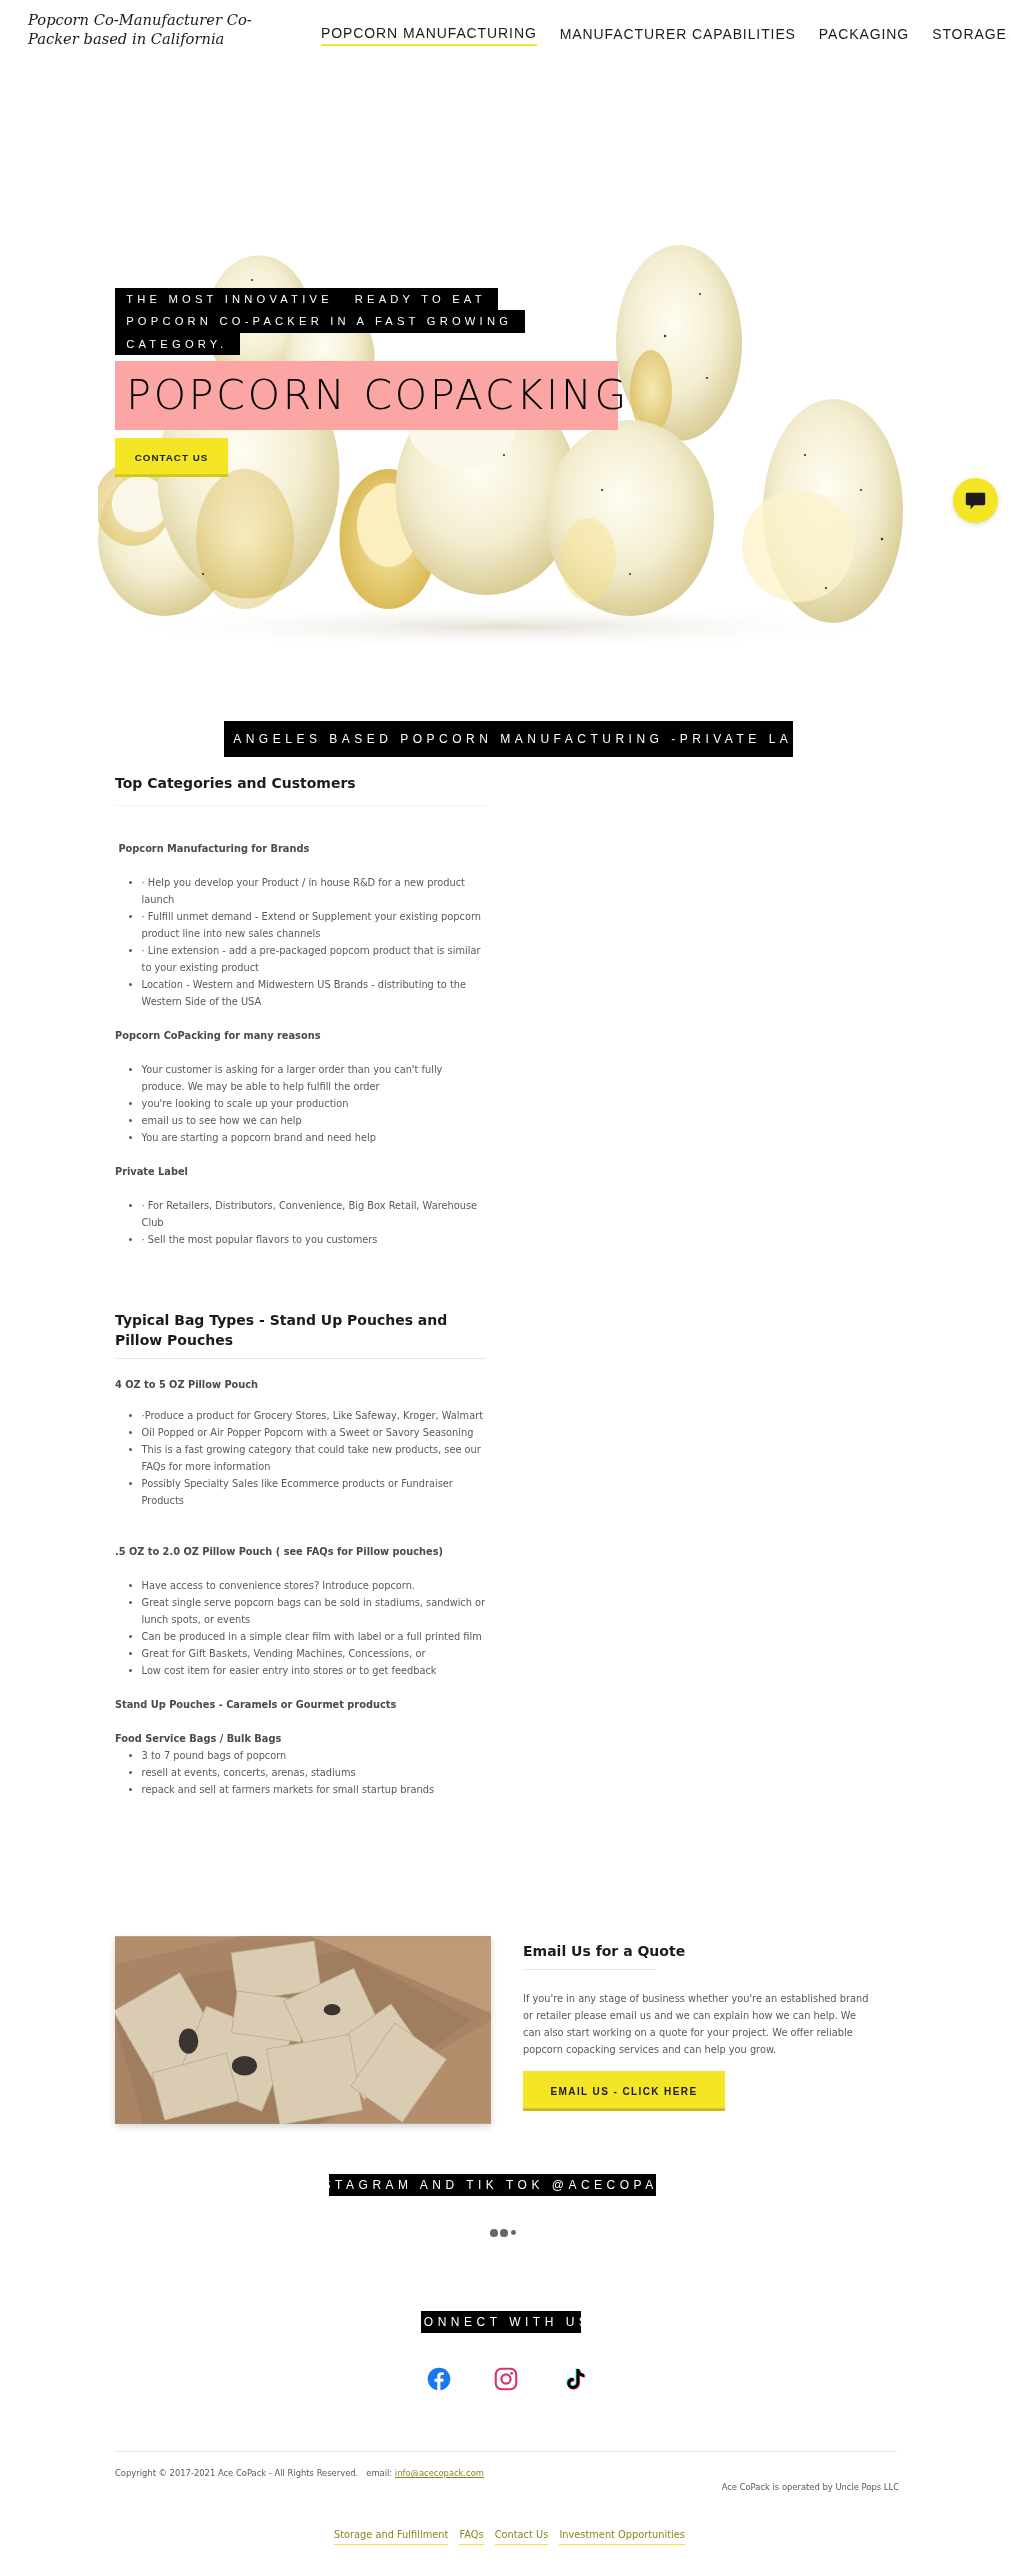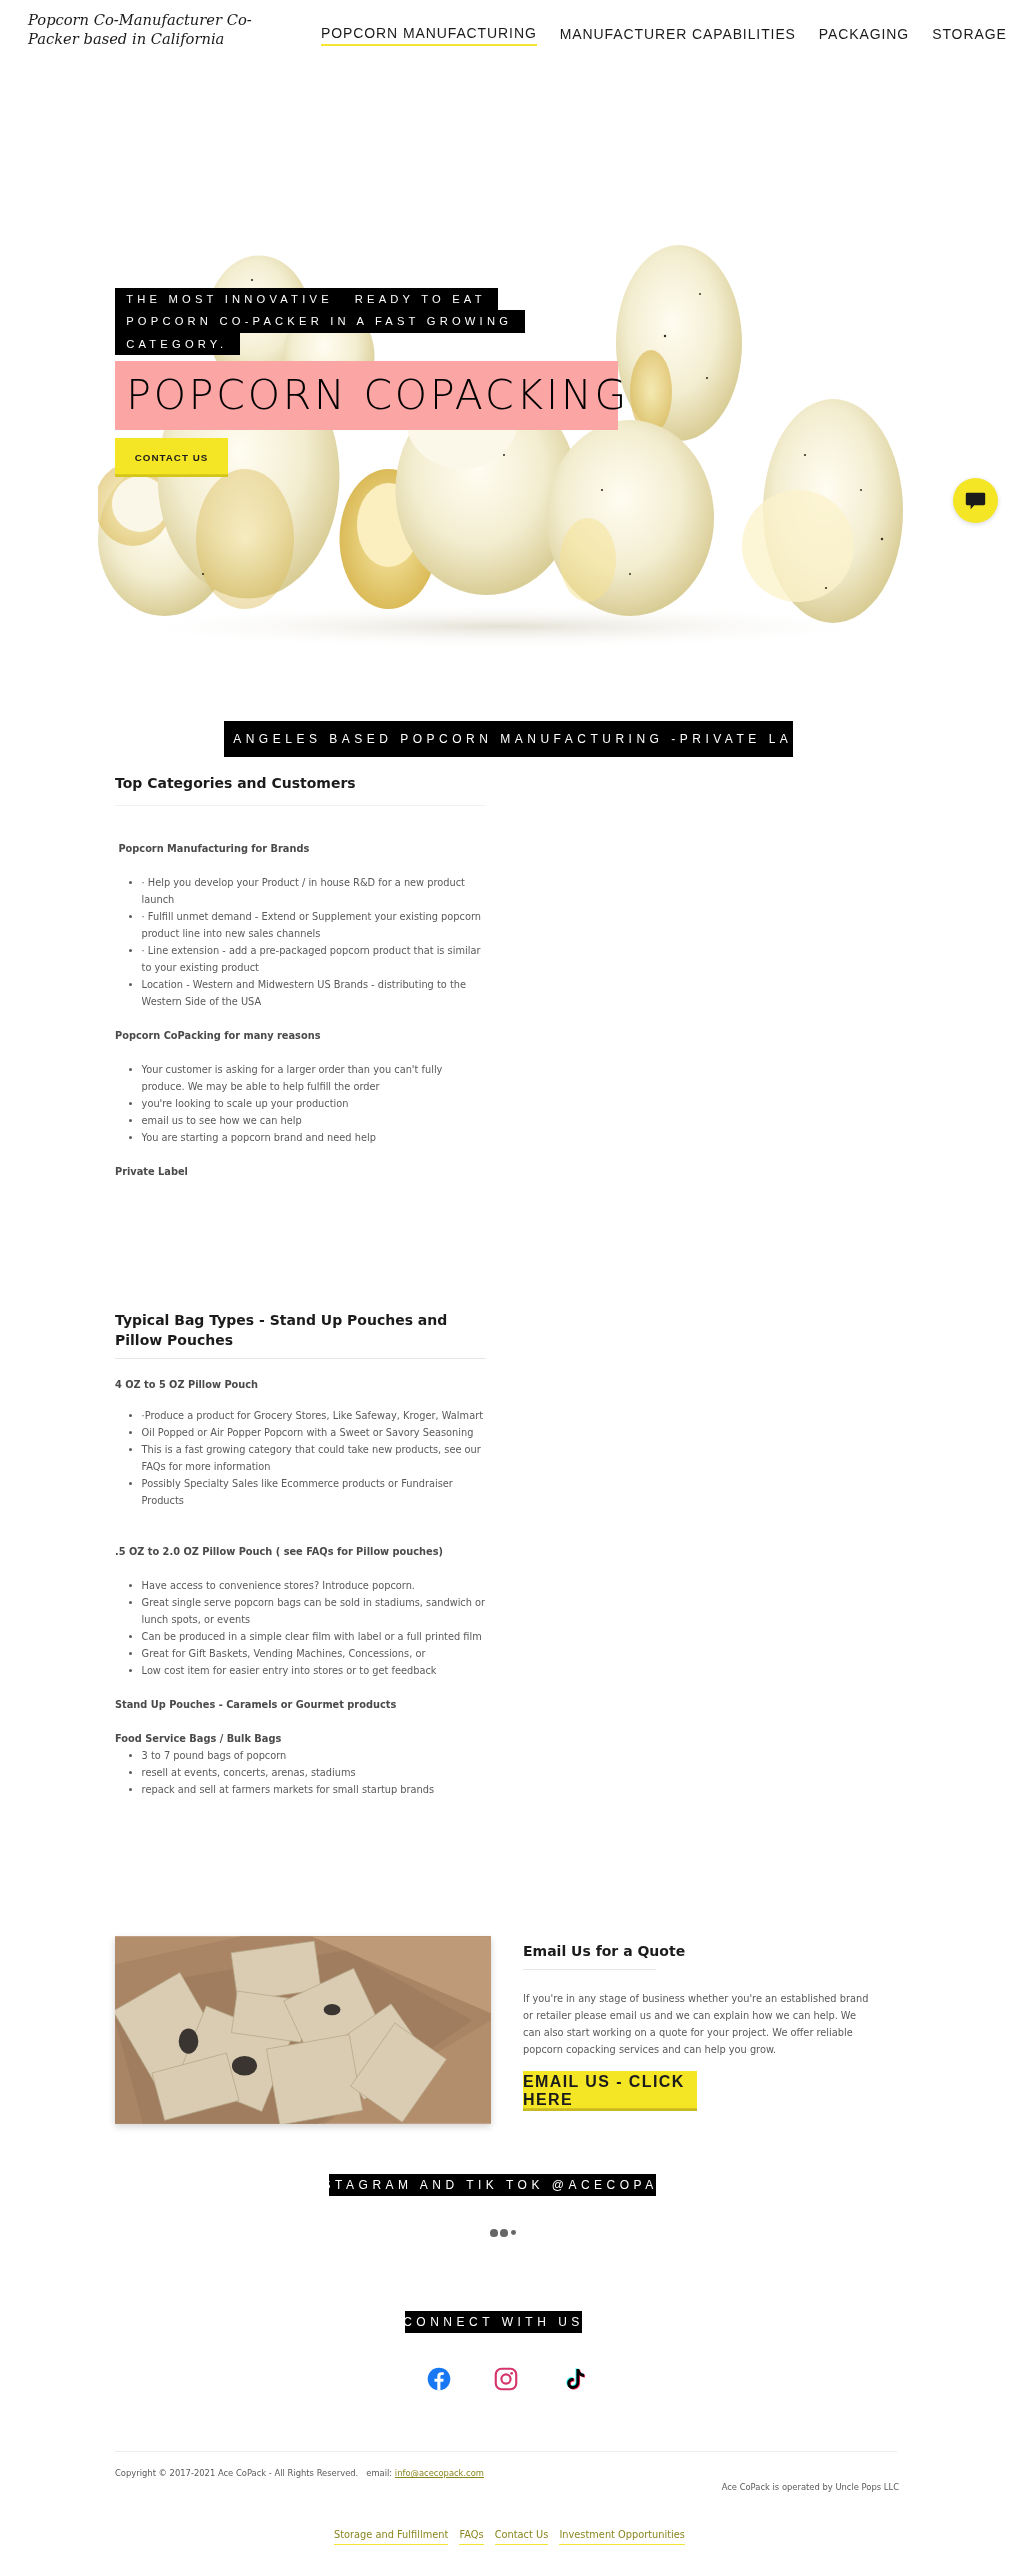--- a/index.html
+++ b/index.html
@@ -23,35 +23,35 @@
   .hero-title { position: absolute; left: 11.2px; top: 9.8px; font-family: "DejaVu Sans", sans-serif; font-weight: 300; font-size: 41px; letter-spacing: 2.8px; color: #000; line-height: 49px; white-space: nowrap; }
   .hero-cta { position: absolute; left: 115px; top: 438px; width: 113px; height: 39px; background: #f4e525; box-shadow: inset 0 -2.8px 0 #d4c51a; display: flex; align-items: center; justify-content: center; font-family: "Liberation Sans", sans-serif; font-weight: bold; font-size: 9.8px; letter-spacing: 1px; color: #1b1b1b; cursor: pointer; }
 
   
   .chat-fab { position: absolute; left: 953px; top: 478px; width: 45px; height: 45px; border-radius: 50%; background: #f4e525; box-shadow: 0 1.4px 5.6px rgba(0,0,0,0.15); display: flex; align-items: center; justify-content: center; cursor: pointer; }
 
   
   .banner { position: absolute; background: #000; color: #fff; font-family: "Liberation Sans", sans-serif; font-size: 12px; letter-spacing: 4.5px; display: flex; align-items: center; justify-content: center; white-space: nowrap; }
   .banner-la { left: 224px; top: 721px; width: 569px; height: 36px; }
   .banner-insta { left: 329px; top: 2174px; width: 327px; height: 22.4px; }
-  .banner-connect { left: 405px; top: 2311px; width: 177px; height: 22.4px; }
+  .banner-connect { left: 421px; top: 2311px; width: 160px; height: 22.4px; }
 
   
   .section-heading { position: absolute; left: 115px; font-family: "DejaVu Sans", sans-serif; font-size: 14px; color: #1b1b1b; line-height: 19.6px; }
   .rule { position: absolute; height: 0.7px; background: #e6e6e6; }
   .content-col { position: absolute; left: 115px; width: 371px; font-size: 9.8px; line-height: 17px; color: #595959; }
   .content-col .sub { font-weight: bold; color: #4a4a4a; font-size: 9.8px; }
   .content-col ul { list-style: disc; padding-left: 26.6px; margin-top: 0; }
   .content-col li { margin: 0; }
 
   
   .quote-img { position: absolute; left: 115px; top: 1936px; width: 376px; height: 188px; box-shadow: 0 2.8px 7px rgba(0,0,0,0.18); overflow: hidden; }
   .quote-heading { position: absolute; left: 523px; top: 1943px; font-size: 14px; color: #1b1b1b; }
   .quote-body { position: absolute; left: 523px; top: 1990px; width: 350px; font-size: 9.8px; line-height: 17px; color: #595959; }
-  .quote-cta { position: absolute; left: 523px; top: 2071px; width: 174px; height: 40px; background: #f4e525; box-shadow: inset 0 -2.8px 0 #c8b920; display: flex; align-items: center; justify-content: center; font-family: "Liberation Sans", sans-serif; font-weight: bold; font-size: 16px; letter-spacing: 1.4px; color: #1b1b1b; cursor: pointer; }
+  .quote-cta { position: absolute; left: 523px; top: 2071px; width: 202px; height: 40px; background: #f4e525; box-shadow: inset 0 -2.8px 0 #c8b920; display: flex; align-items: center; justify-content: center; font-family: "Liberation Sans", sans-serif; font-weight: bold; font-size: 10px; letter-spacing: 1.4px; color: #1b1b1b; cursor: pointer; }
 
   
   .loader { position: absolute; left: 490px; top: 2229px; display: flex; gap: 2.8px; align-items: center; }
   .loader .dot { background: #666; border-radius: 50%; }
 
   
   .social { position: absolute; top: 2367px; left: 0; width: 1011px; height: 24px; }
   .social a { position: absolute; width: 24px; height: 24px; display: block; }
 
   
@@ -179,20 +179,24 @@
     <li>Location - Western and Midwestern US Brands - distributing to the Western Side of the USA</li>
   </ul>
   <p class="sub" style="margin-top:17px;">Popcorn CoPacking for many reasons</p>
   <ul style="margin-top:17px;">
     <li>Your customer is asking for a larger order than you can't fully produce. We may be able to help fulfill the order</li>
     <li>you're looking to scale up your production</li>
     <li>email us to see how we can help</li>
     <li>You are starting a popcorn brand and need help</li>
   </ul>
   <p class="sub" style="margin-top:17px;">Private Label</p>
+  <ul style="margin-top:17px;">
+    <li>· For Retailers, Distributors, Convenience, Big Box Retail, Warehouse Club</li>
+    <li>· Sell the most popular flavors to you customers</li>
+  </ul>
 </div>
 
 <h2 class="section-heading" style="top:1311px; width:371px;">Typical Bag Types - Stand Up Pouches and Pillow Pouches</h2>
 <div class="rule" style="left:115px; top:1358px; width:371px;"></div>
 
 <div class="content-col" style="top:1376px;">
   <p class="sub">4 OZ to 5 OZ Pillow Pouch</p>
   <ul style="margin-top:14px;">
     <li>·Produce a product for Grocery Stores, Like Safeway, Kroger, Walmart</li>
     <li>Oil Popped or Air Popper Popcorn with a Sweet or Savory Seasoning</li>

